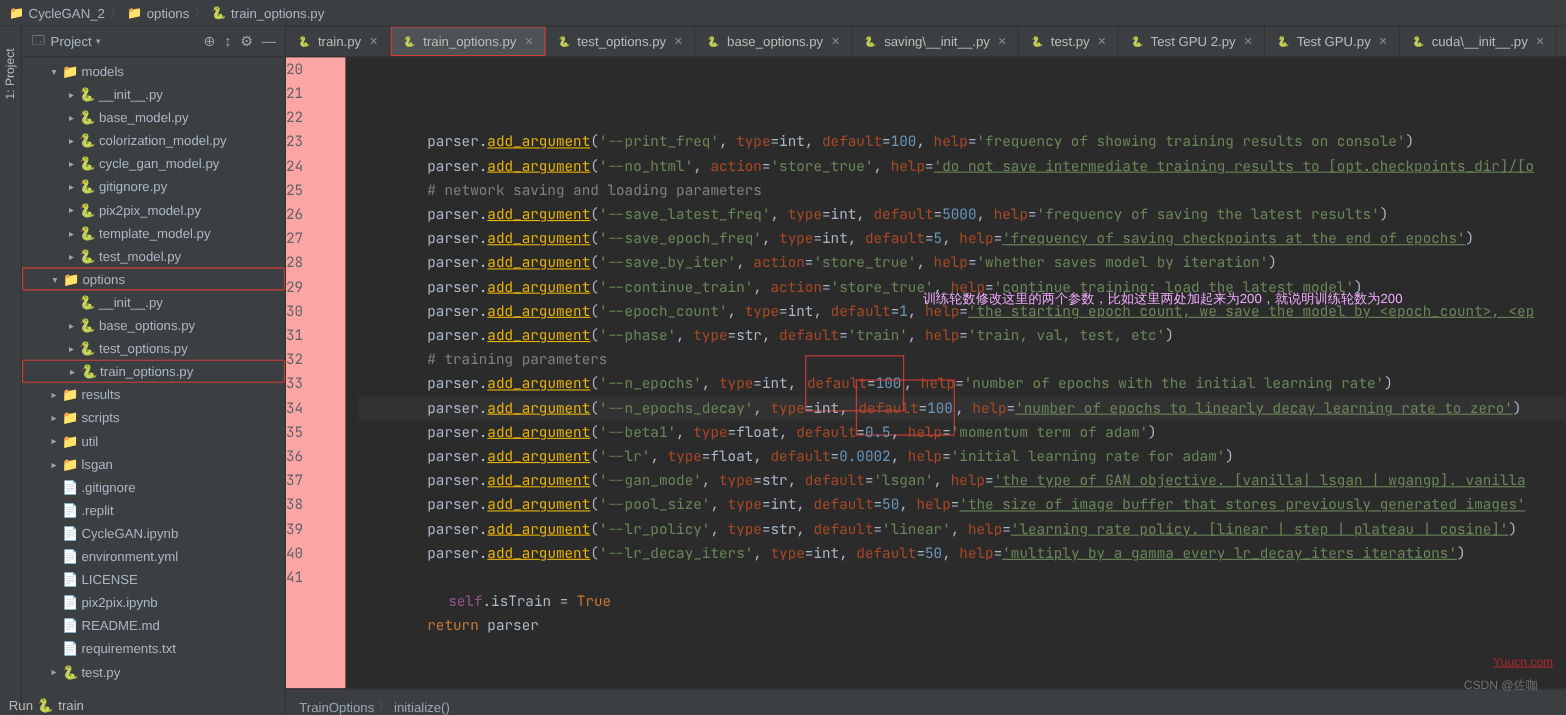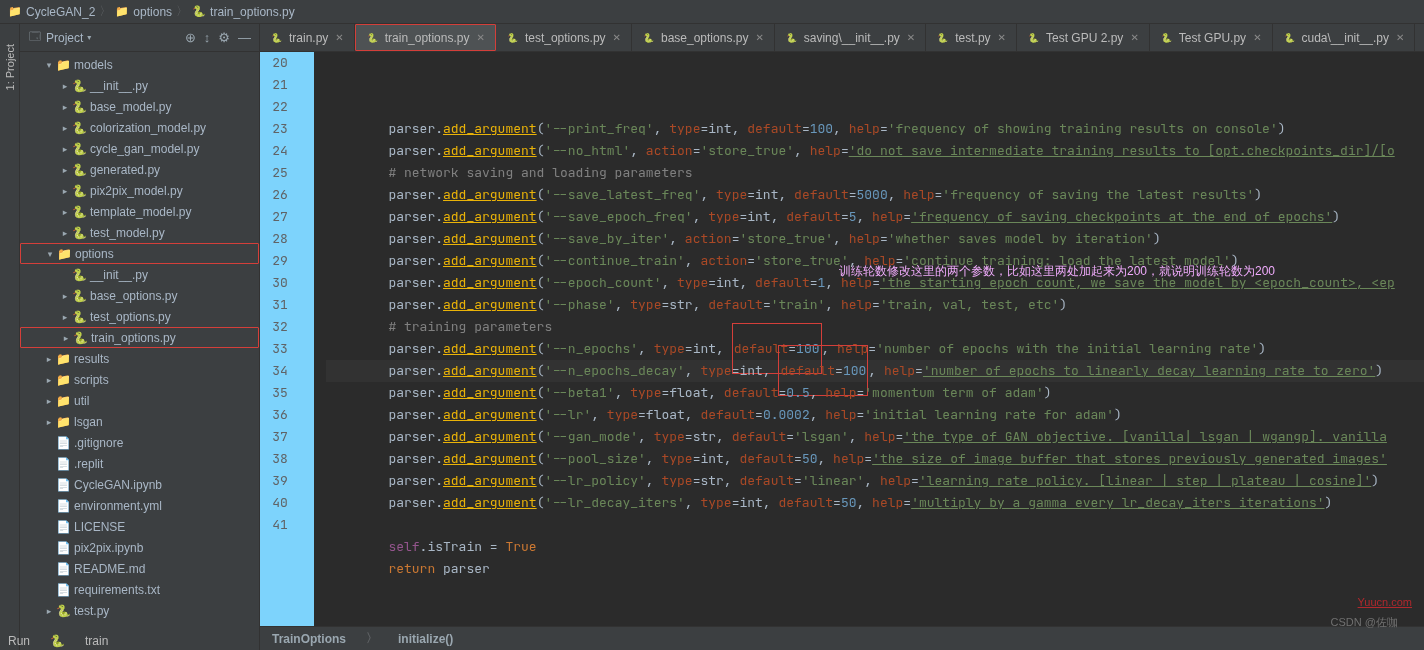--- a/index.html
+++ b/index.html
@@ -114,64 +114,63 @@
 .editor {
   flex: 1;
   display: flex;
   font-family: "JetBrains Mono", Consolas, monospace;
   font-size: 13px;
   line-height: 22px;
   overflow: hidden;
 }
 .gutter {
   width: 54px;
-  background: #7dd3fc;
+  background: #fca5a5;
   color: #606366;
-  text-align: center;
+  text-align: left;
   padding-right: 14px;
   user-select: none;
 }
 .code {
   flex: 1;
   padding-left: 12px;
   white-space: pre;
   color: #a9b7c6;
   position: relative;
 }
 .code-line { height: 22px; }
 .current-line { background: #323232; }
 .kw { color: #cc7832; }
 .fn { color: #eab308; text-decoration: underline; }
 .str { color: #6a8759; }
 .num { color: #6897bb; }
 .comment { color: #808080; }
 .param { color: #aa4926; }
-.self { color: #94558d; }
+.self { color: #94558d; margin-left: 19px; }
 .help-und { text-decoration: underline; text-decoration-style: solid; text-decoration-color: #6a8759; }
 .red-box { border: 1px solid #d43f3a; padding: 16px 1px; }
 .anno-red {
   position: absolute;
   color: #f0abfc;
   font-family: sans-serif;
   font-size: 12px;
   left: 525px;
   top: 208px;
   z-index: 5;
 }
 .status-bar {
   height: 24px;
   background: #3c3f41;
   border-top: 1px solid #323232;
   display: flex;
-  align-items: center;
+  align-items: flex-end;
   padding: 0 12px;
-  gap: 20px;
+  gap: 3px;
   font-size: 12px;
   color: #9aa7b0;
-  font-weight: bold;
 }
 .status-bar .sep { color: #606366; }
 .watermark-yuu {
   position: absolute;
   right: 12px;
   bottom: 42px;
   color: #b0282d;
   font-size: 11px;
   font-family: sans-serif;
   text-decoration: underline;
@@ -183,21 +182,21 @@
   color: #707070;
   font-size: 11px;
 }
 .bottom-bar {
   position: absolute;
   left: 0; right: 0; bottom: 0;
   height: 18px;
   display: flex;
   align-items: center;
   padding: 0 8px;
-  gap: 20px;
+  gap: 4px;
   font-size: 12px;
   color: #bbbbbb;
 }
 </style>
 </head>
 <body>
 
 <div class="breadcrumb">
   <span class="bc-icon folder-icon">📁</span>
   <span>CycleGAN_2</span>
@@ -250,21 +249,21 @@
           <span>colorization_model.py</span>
         </div>
         <div class="tree-item indent2">
           <span class="arrow">▸</span>
           <span class="file-icon">🐍</span>
           <span>cycle_gan_model.py</span>
         </div>
         <div class="tree-item indent2">
           <span class="arrow">▸</span>
           <span class="file-icon">🐍</span>
-          <span>generated.py</span>
+          <span>gitignore.py</span>
         </div>
         <div class="tree-item indent2">
           <span class="arrow">▸</span>
           <span class="file-icon">🐍</span>
           <span>pix2pix_model.py</span>
         </div>
         <div class="tree-item indent2">
           <span class="arrow">▸</span>
           <span class="file-icon">🐍</span>
           <span>template_model.py</span>

